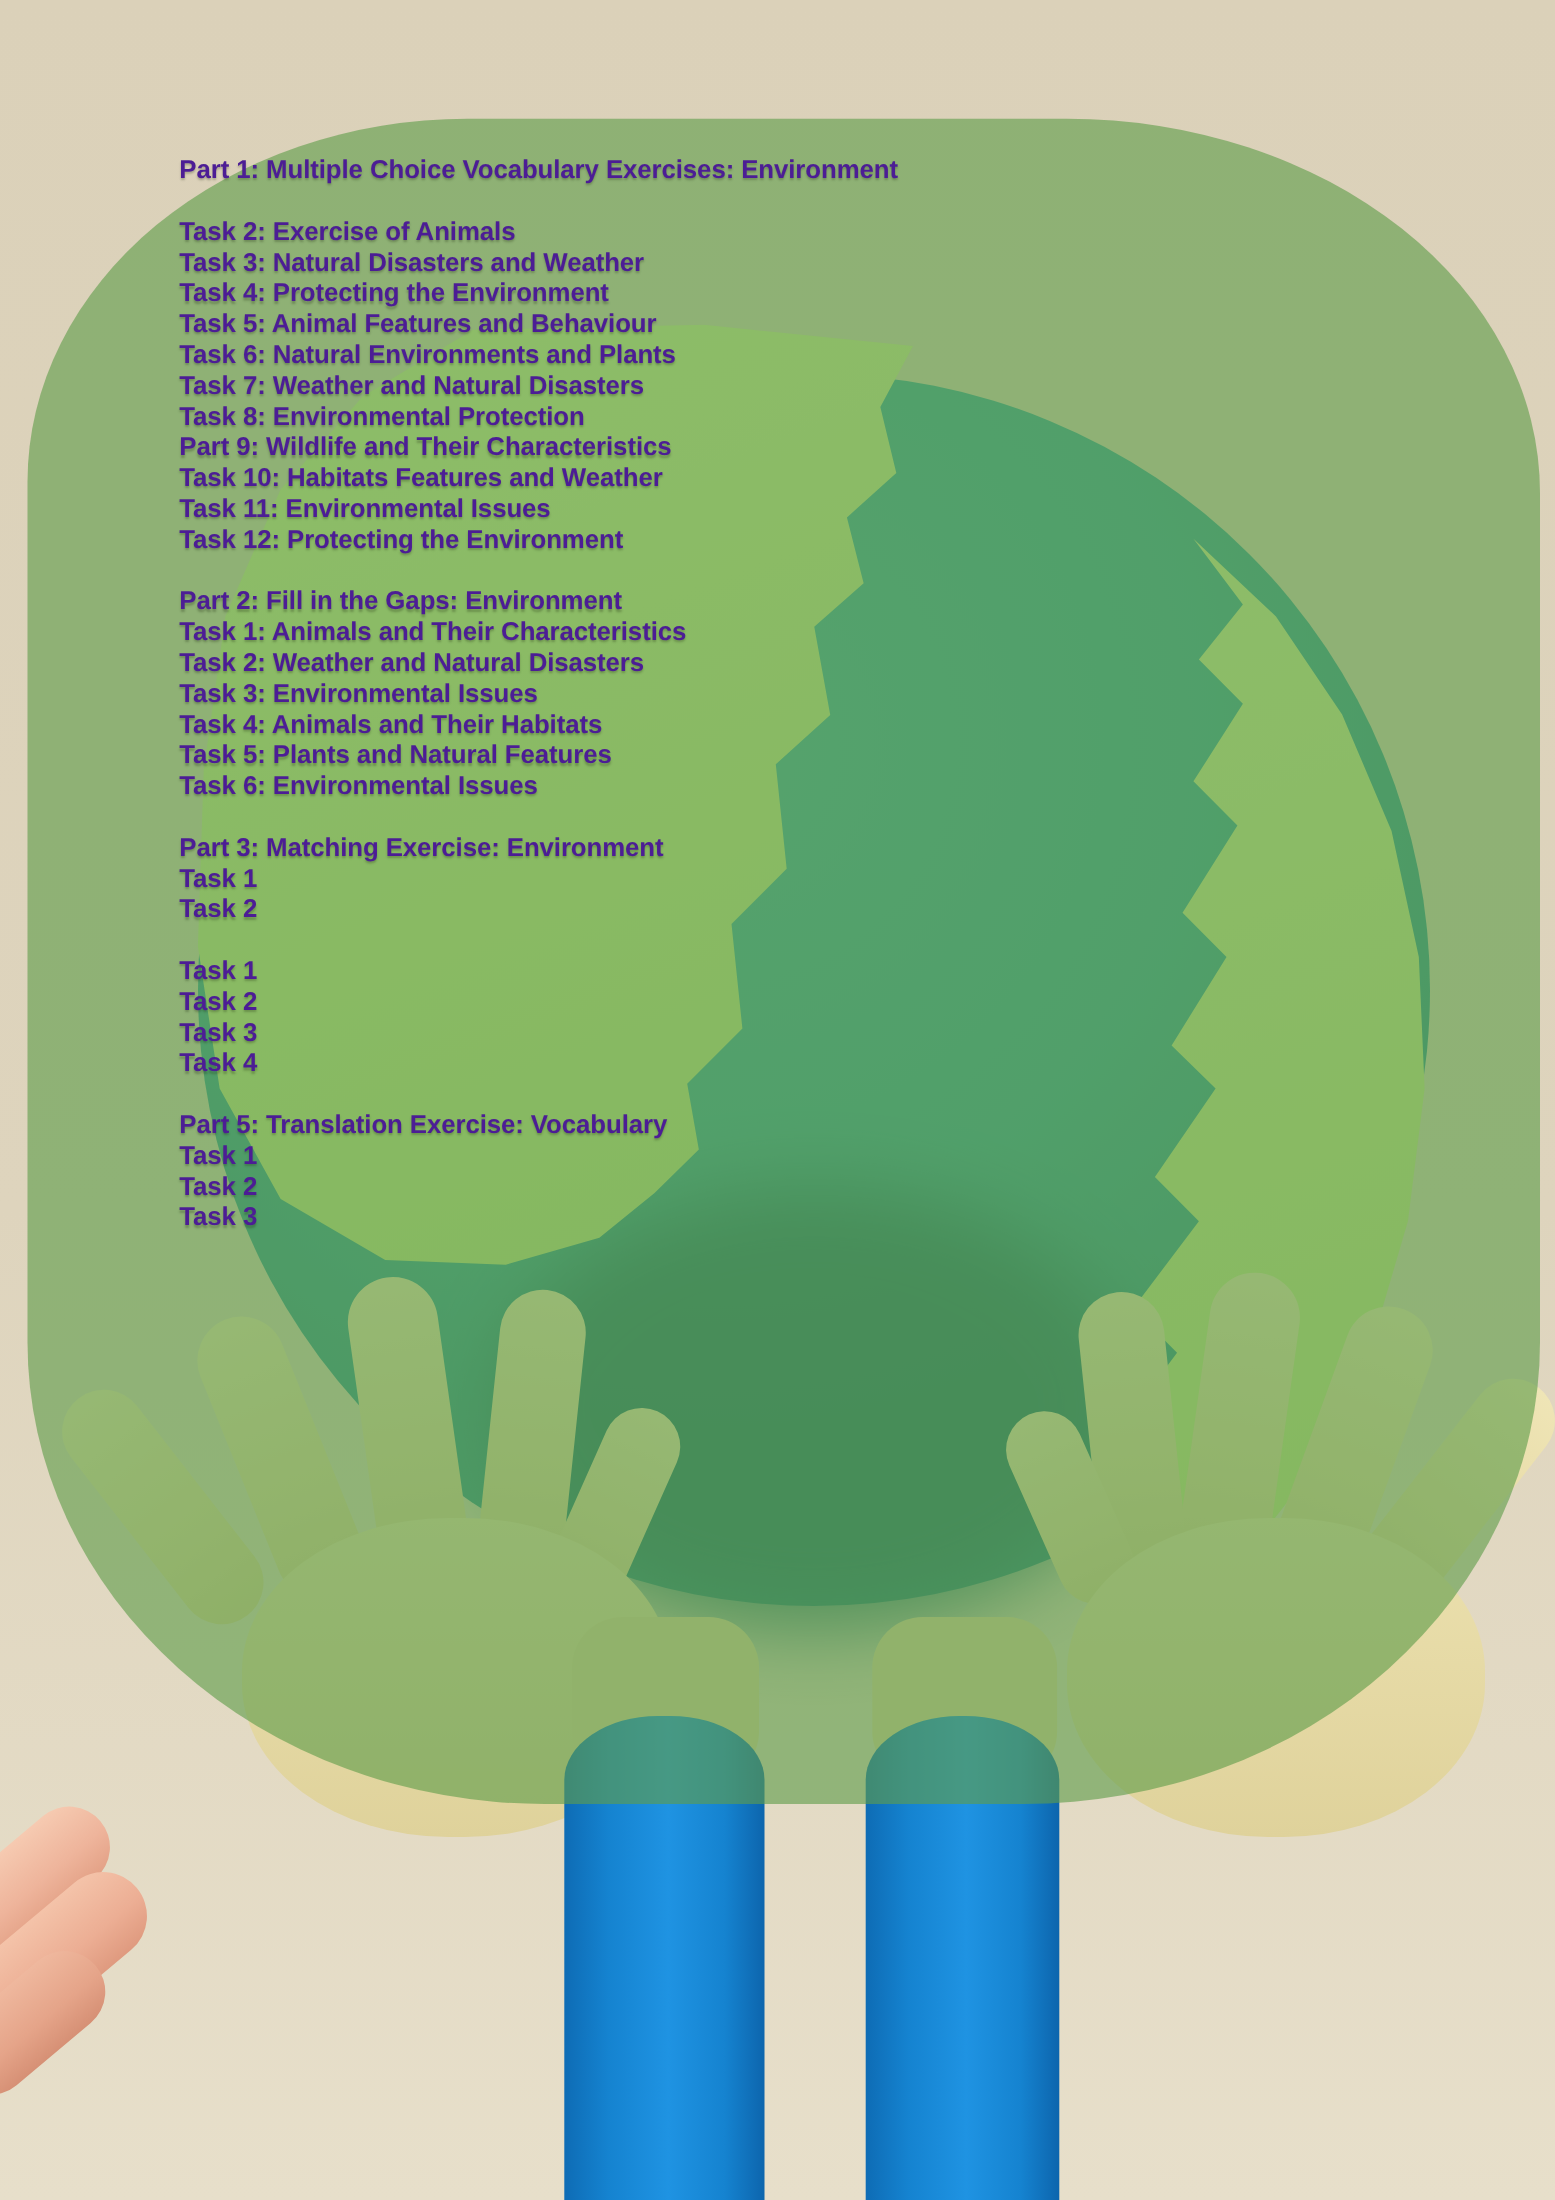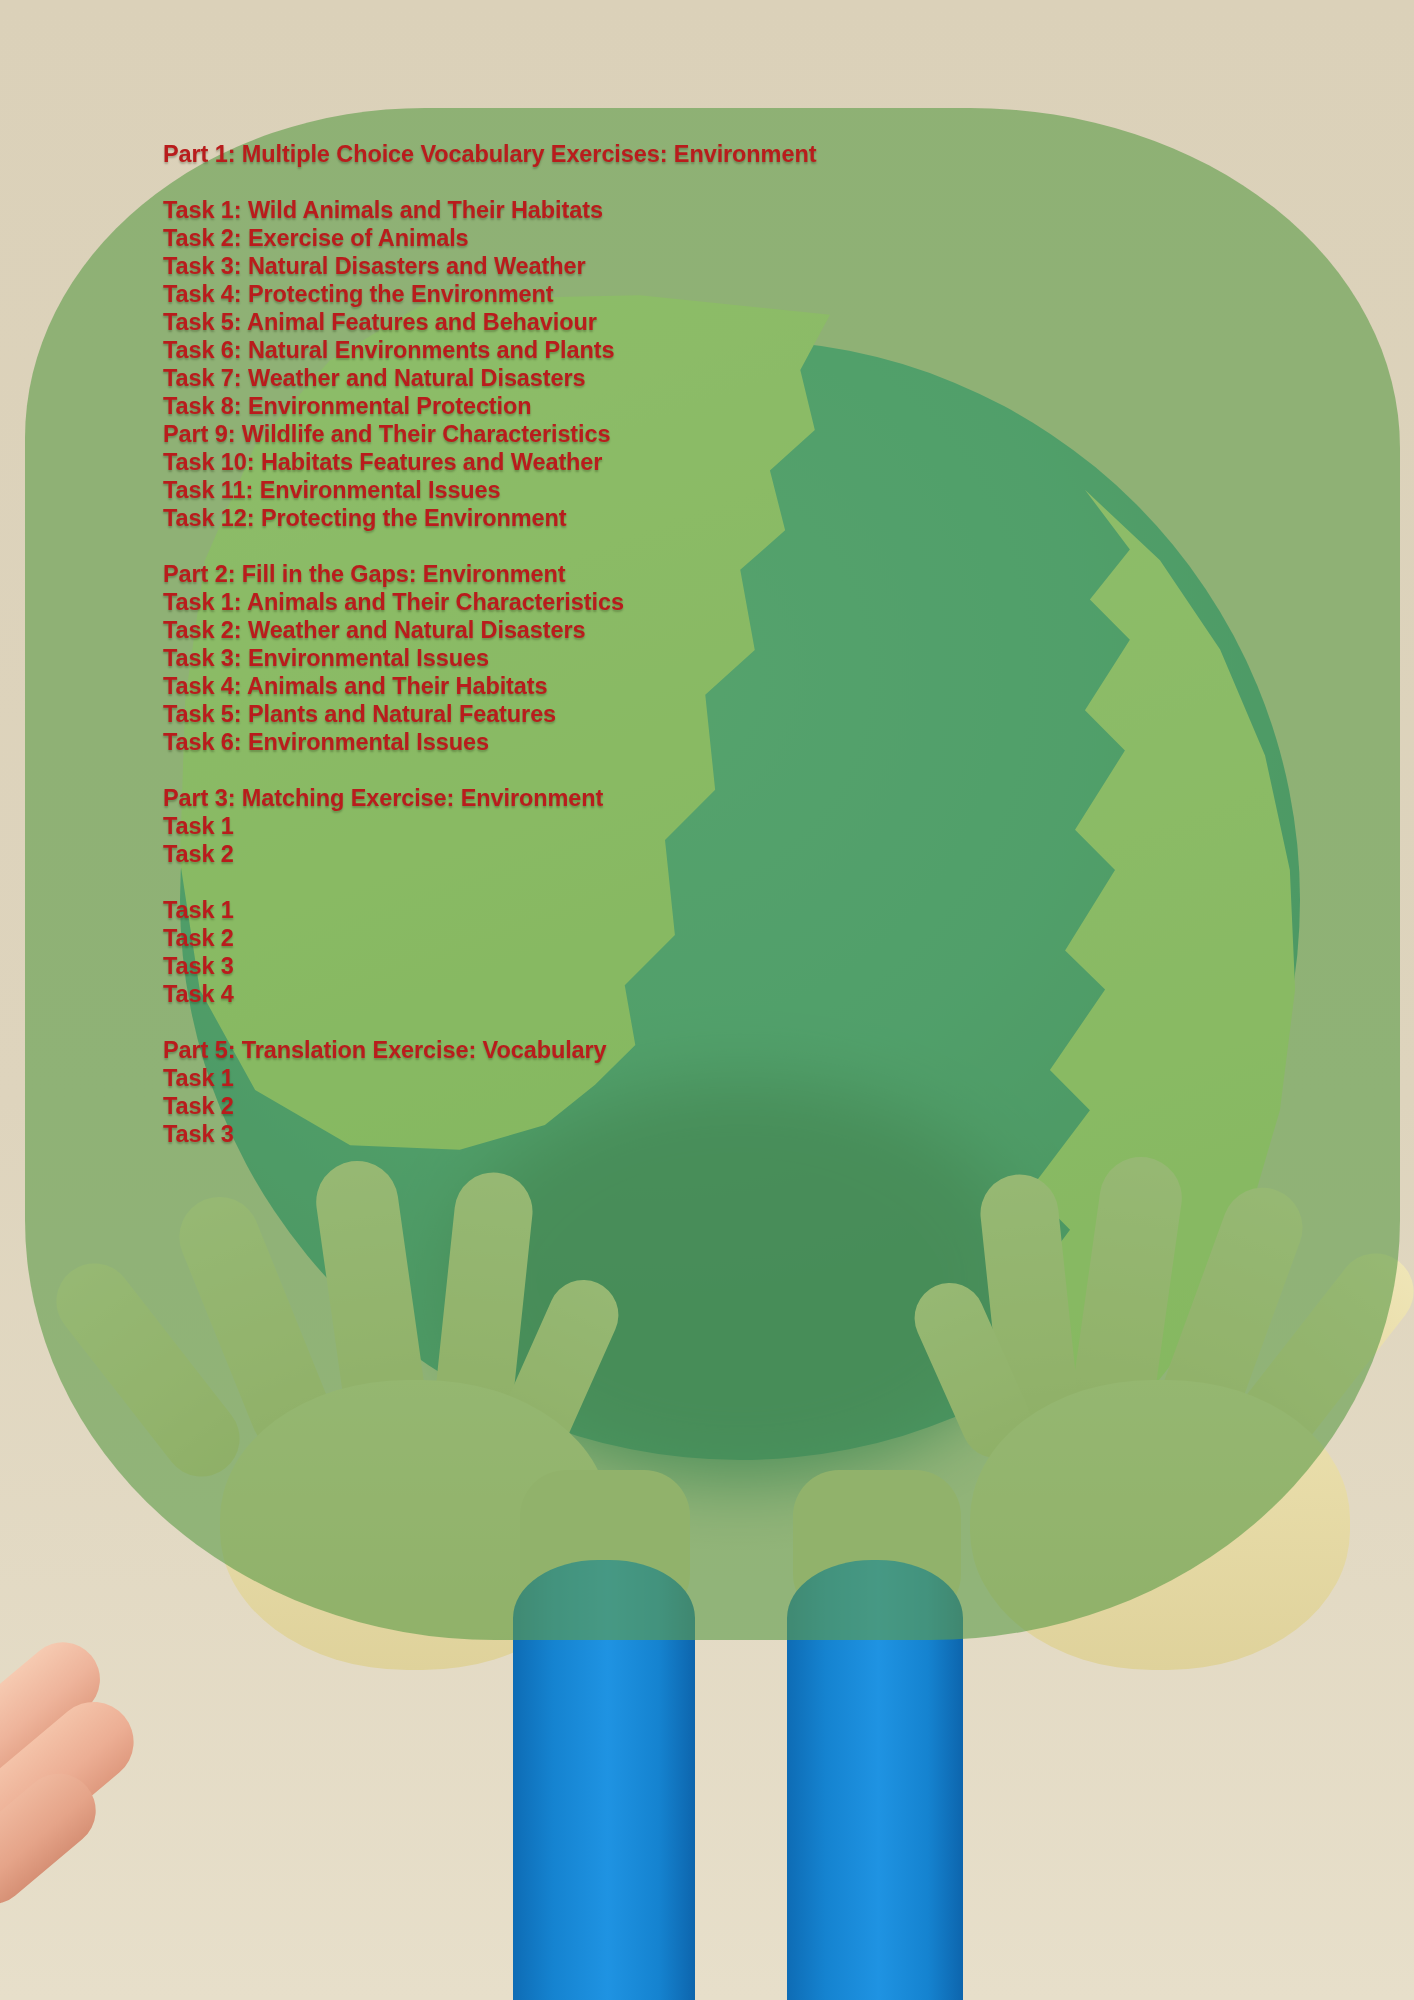--- a/index.html
+++ b/index.html
@@ -54,21 +54,21 @@
     background:linear-gradient(180deg,#f6cab1 0%,#eeb49b 60%,#e3a186 100%);}
   .fist .k2{left:-2px;top:84px;width:186px;height:80px;transform:rotate(-40deg);
     background:linear-gradient(180deg,#f4c3a9 0%,#ecae94 60%,#df9a7f 100%);}
   .fist .k3{left:-18px;top:150px;width:162px;height:74px;transform:rotate(-40deg);
     background:linear-gradient(180deg,#efb89e 0%,#e5a489 60%,#d6907terr 100%);
     background:linear-gradient(180deg,#efb89e 0%,#e5a489 60%,#d69075 100%);}
   
   .toc{
     position:absolute;left:163px;top:140px;z-index:30;width:1050px;
     font-weight:700;font-size:23.5px;line-height:28px;letter-spacing:-0.1px;
-    color:#b91c1c;text-shadow:0 2px 2px rgba(30,40,15,0.28);
+    color:#4c1d95;text-shadow:0 2px 2px rgba(30,40,15,0.28);
   }
   .toc-section{margin:0 0 28px 0;}
   .toc-section.gap-after-heading .toc-heading{margin-bottom:28px;}
   .toc-heading,.toc-task{white-space:nowrap;}
 </style>
 </head>
 <body>
 
 <div class="illustration">
   <div class="globe"></div>
@@ -104,21 +104,20 @@
 
 <div class="fist">
   <div class="knuckle k1"></div>
   <div class="knuckle k2"></div>
   <div class="knuckle k3"></div>
 </div>
 
 <div class="toc">
     <div class="toc-section gap-after-heading">
       <div class="toc-heading">Part 1: Multiple Choice Vocabulary Exercises: Environment</div>
-      <div class="toc-task">Task 1: Wild Animals and Their Habitats</div>
       <div class="toc-task">Task 2: Exercise of Animals</div>
       <div class="toc-task">Task 3: Natural Disasters and Weather</div>
       <div class="toc-task">Task 4: Protecting the Environment</div>
       <div class="toc-task">Task 5: Animal Features and Behaviour</div>
       <div class="toc-task">Task 6: Natural Environments and Plants</div>
       <div class="toc-task">Task 7: Weather and Natural Disasters</div>
       <div class="toc-task">Task 8: Environmental Protection</div>
       <div class="toc-task">Part 9: Wildlife and Their Characteristics</div>
       <div class="toc-task">Task 10: Habitats Features and Weather</div>
       <div class="toc-task">Task 11: Environmental Issues</div>

